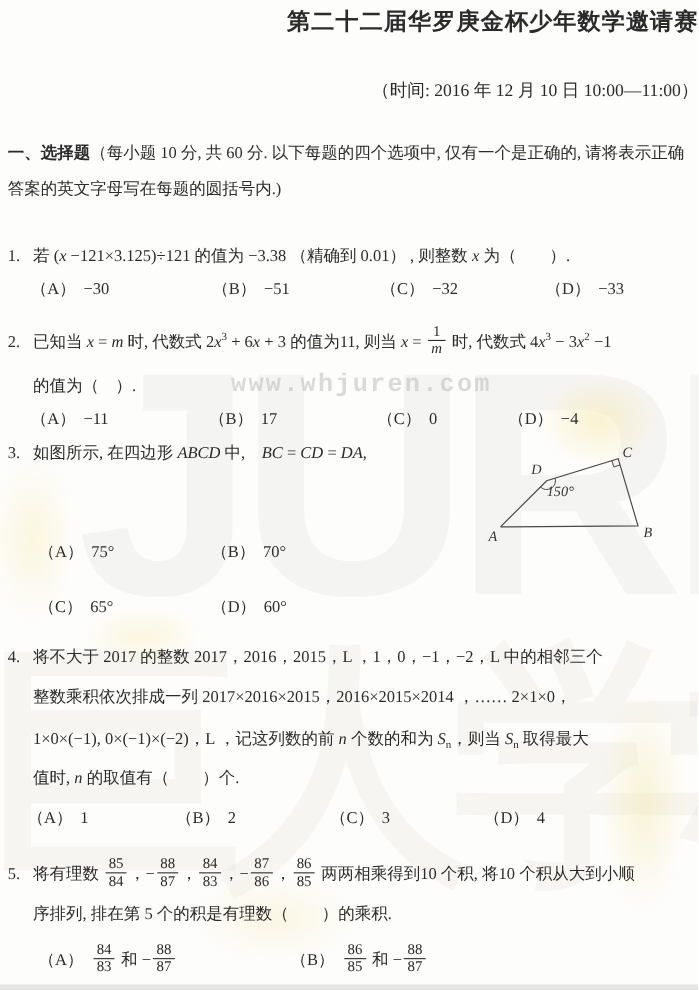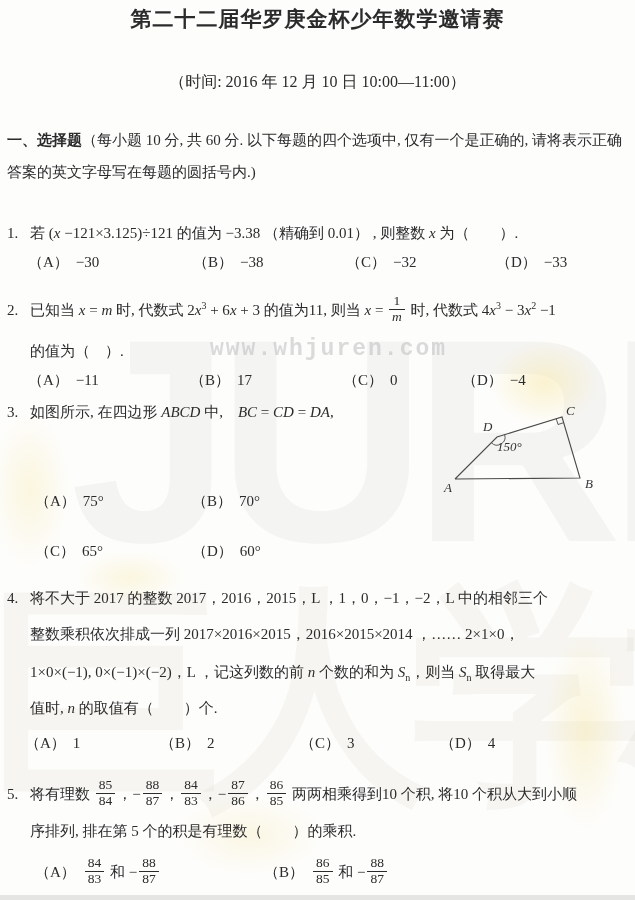--- a/index.html
+++ b/index.html
@@ -27,21 +27,21 @@
     white-space:nowrap;
   }
   .blob{position:absolute;pointer-events:none;}
   .b1{top:325px;left:470px;width:150px;height:115px;background:radial-gradient(closest-side,rgba(248,233,170,0.55),rgba(248,233,170,0) 75%);}
   .b2{top:385px;left:-25px;width:110px;height:210px;background:radial-gradient(closest-side,rgba(248,236,180,0.40),rgba(248,236,180,0) 75%);}
   .b3{top:540px;left:55px;width:150px;height:75px;background:radial-gradient(closest-side,rgba(248,236,180,0.40),rgba(248,236,180,0) 75%);}
   .b4{top:595px;left:530px;width:110px;height:270px;background:radial-gradient(closest-side,rgba(246,232,172,0.45),rgba(246,232,172,0) 75%);}
   .b5{top:780px;left:150px;width:200px;height:110px;background:radial-gradient(closest-side,rgba(246,234,182,0.35),rgba(246,234,182,0) 75%);}
   .bottom-band{position:absolute;bottom:0;left:0;width:100%;height:5px;background:rgba(200,200,200,0.45);}
   
-  .center{position:absolute;left:0;width:100%;text-align:center;}
+  .center{position:absolute;left:0;width:100%;text-align:right;}
   .doc-title{top:5px;font-size:21px;font-weight:bold;letter-spacing:1px;}
   .doc-subtitle{top:41px;font-size:16px;letter-spacing:1px;}
   .doc-time{top:72px;font-size:16px;}
   .block{position:absolute;left:7px;right:4px;line-height:1.45;}
   .indent{left:30px;}
   .b{font-weight:bold;}
   .qnum{display:inline-block;width:23px;}
   .it{font-style:italic;}
   sup,sub{font-size:10px;line-height:0;}
   
@@ -79,21 +79,21 @@
   <div class="block" style="top:130px">
     <span class="b">一、选择题</span><span>（每小题 10 分, 共 60 分. 以下每题的四个选项中, 仅有一个是正确的, 请将表示正确</span>
   </div>
   <div class="block" style="top:162px">答案的英文字母写在每题的圆括号内.)</div>
 
   <div class="block" style="top:223px">
     <span class="qnum">1.</span><span>若 (<span class="it">x</span> −121×3.125)÷121 的值为 −3.38 （精确到 0.01） , 则整数 <span class="it">x</span> 为（　　）.</span>
   </div>
   <div class="opt-row" style="top:253px">
     <span class="opt" style="left:28px"><span class="k">（A）</span><span>−30</span></span>
-    <span class="opt" style="left:193px"><span class="k">（B）</span><span>−38</span></span>
+    <span class="opt" style="left:193px"><span class="k">（B）</span><span>−51</span></span>
     <span class="opt" style="left:346px"><span class="k">（C）</span><span>−32</span></span>
     <span class="opt" style="left:496px"><span class="k">（D）</span><span>−33</span></span>
   </div>
 
   <div class="block" style="top:296px">
     <span class="qnum">2.</span><span>已知当 <span class="it">x</span> = <span class="it">m</span> 时, 代数式 2<span class="it">x</span><sup>3</sup> + 6<span class="it">x</span> + 3 的值为11, 则当 <span class="it">x</span> = <span class="frac"><span class="num">1</span><span class="den it">m</span></span> 时, 代数式 4<span class="it">x</span><sup>3</sup> − 3<span class="it">x</span><sup>2</sup> −1</span>
   </div>
   <div class="block indent" style="top:341px">的值为（　）.</div>
   <div class="opt-row" style="top:371px">
     <span class="opt" style="left:28px"><span class="k">（A）</span><span>−11</span></span>

